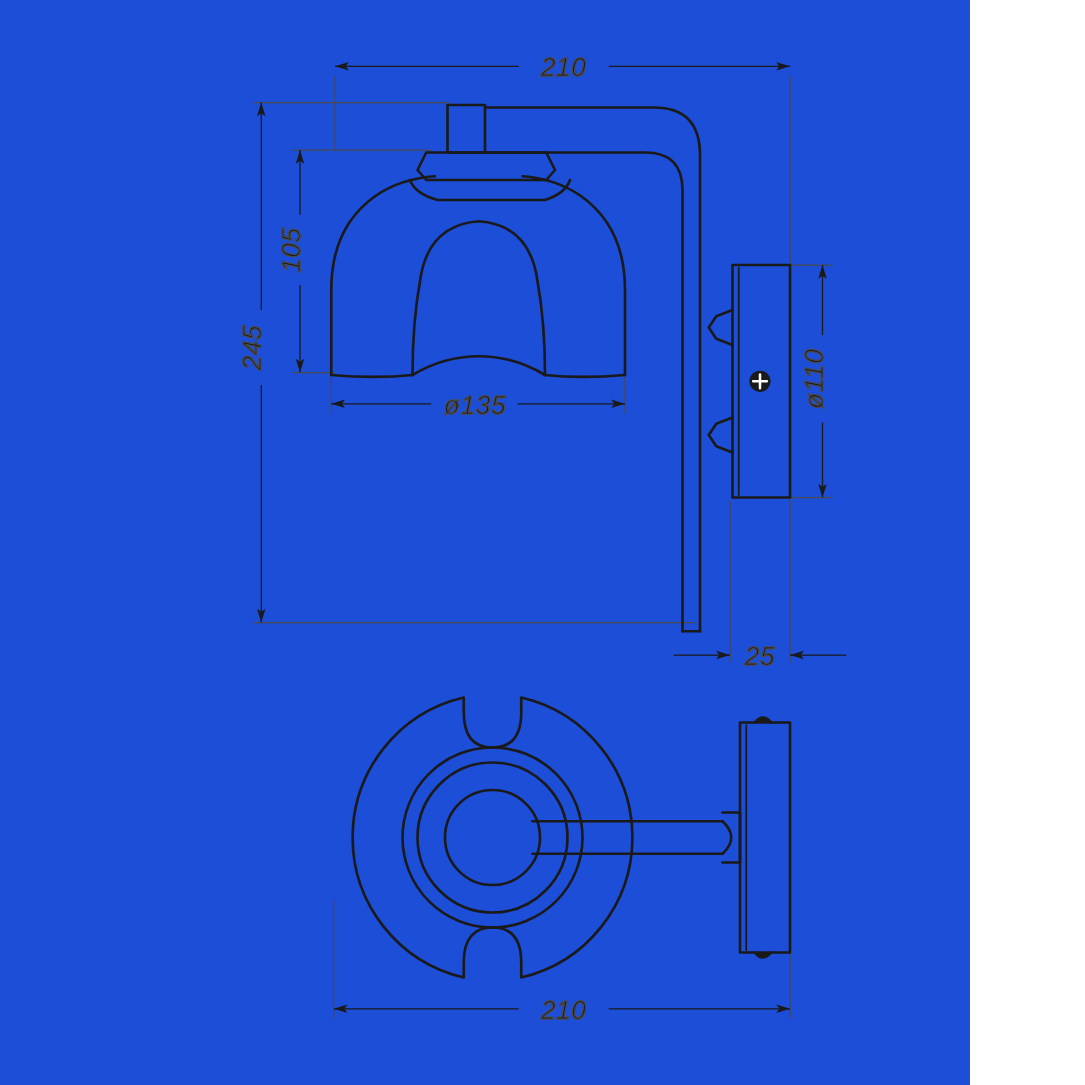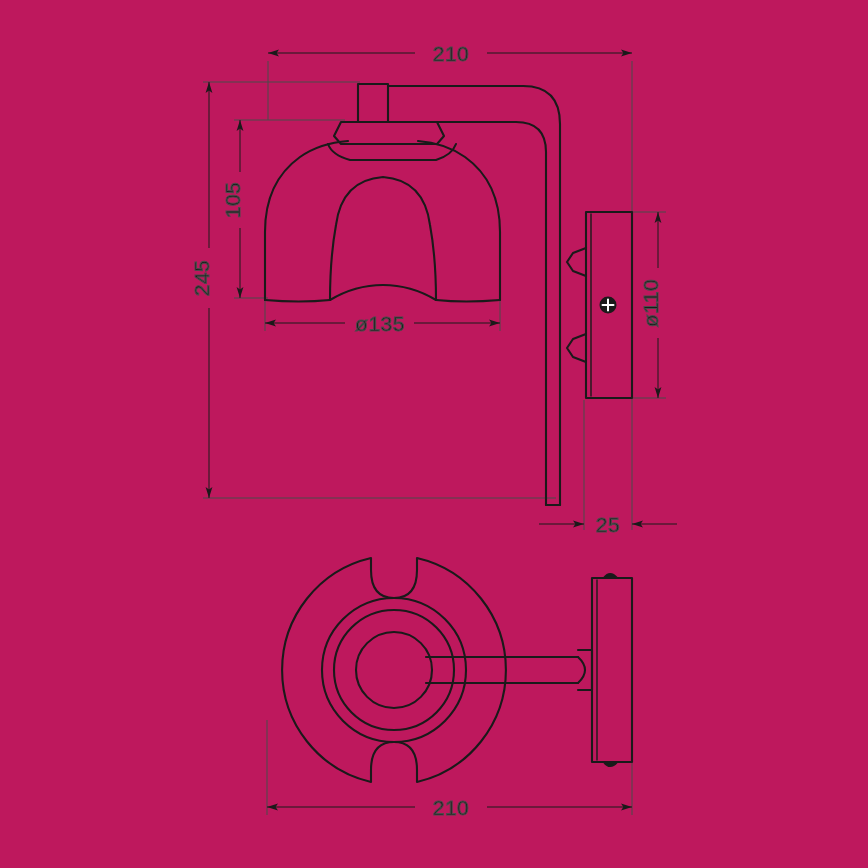--- a/index.html
+++ b/index.html
@@ -1,17 +1,17 @@
 <!DOCTYPE html>
 <html><head>
 <meta charset="utf-8">
 <style>
   html,body{margin:0;padding:0;background:#ffffff;}
   body{width:868px;height:868px;font-family:"Liberation Sans",sans-serif;}
-  #sheet{position:relative;width:868px;height:868px;background:#be185d;overflow:hidden;}
+  #sheet{position:relative;width:776px;height:868px;background:#1d4ed8;overflow:hidden;font-style:italic;}
   svg{display:block;}
   .dimtext{font-family:"Liberation Sans",sans-serif;font-size:21px;fill:#1a1a1a;letter-spacing:0.5px;}
   .vtext{font-family:"Liberation Sans",sans-serif;font-size:21px;fill:#1a1a1a;letter-spacing:0.5px;}
 </style>
 </head>
 <body>
 
 <div id="sheet">
   <svg width="868" height="868" viewBox="0 0 868 868">
 

